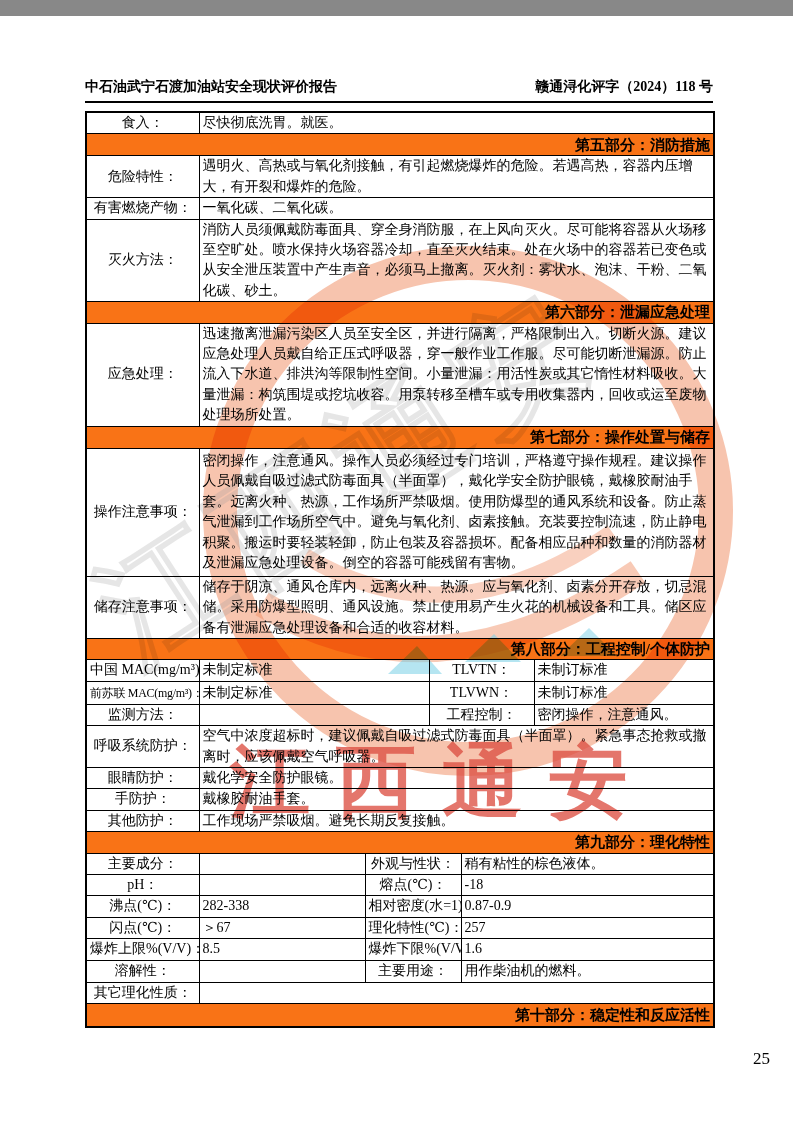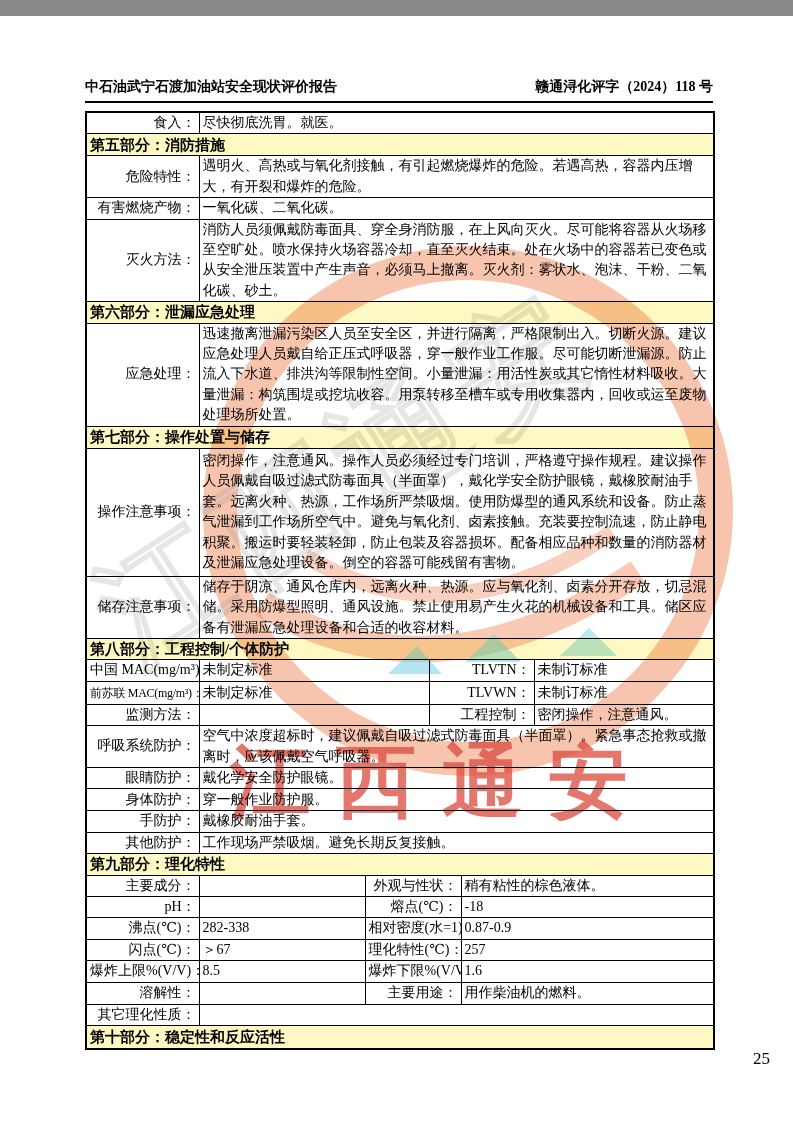--- a/index.html
+++ b/index.html
@@ -26,24 +26,24 @@
     border-collapse:collapse;table-layout:fixed;
     font-size:14px;line-height:20.4px;
   }
   table.msds td{
     border:1px solid #000;
     padding:0 3px;
     vertical-align:middle;
     overflow:hidden;
   }
   table.msds{border:2px solid #000;}
-  td.lbl{text-align:right;padding-right:2px;white-space:nowrap;}
+  td.lbl{text-align:center;padding-right:2px;white-space:nowrap;}
   td.val{text-align:left;}
   tr.sec td{
-    background:#fef9c3;text-align:left;font-weight:bold;font-size:15px;
+    background:#f97316;text-align:right;font-weight:bold;font-size:15px;
   }
   td.condensed{font-size:12px;letter-spacing:-0.3px;}
   .pagenum{
     position:absolute;top:1033px;left:85px;width:685px;
     text-align:right;font-size:17px;font-family:Liberation Serif, serif;
   }
   
   .wm{
     position:absolute;inset:0;z-index:3;
     pointer-events:none;
@@ -130,24 +130,20 @@
           <td class="lbl" colspan="2">工程控制：</td>
           <td class="val">密闭操作，注意通风。</td>
         </tr>
         <tr style="height:41px">
           <td class="lbl">呼吸系统防护：</td>
           <td class="val" colspan="5">空气中浓度超标时，建议佩戴自吸过滤式防毒面具（半面罩）。紧急事态抢救或撤离时，应该佩戴空气呼吸器。</td>
         </tr>
         <tr style="height:21px">
           <td class="lbl">眼睛防护：</td>
           <td class="val" colspan="5">戴化学安全防护眼镜。</td>
-        </tr>
-        <tr style="height:22px">
-          <td class="lbl">身体防护：</td>
-          <td class="val" colspan="5">穿一般作业防护服。</td>
         </tr>
         <tr style="height:21px">
           <td class="lbl">手防护：</td>
           <td class="val" colspan="5">戴橡胶耐油手套。</td>
         </tr>
         <tr style="height:21px">
           <td class="lbl">其他防护：</td>
           <td class="val" colspan="5">工作现场严禁吸烟。避免长期反复接触。</td>
         </tr>
         <tr class="sec" style="height:21px">

